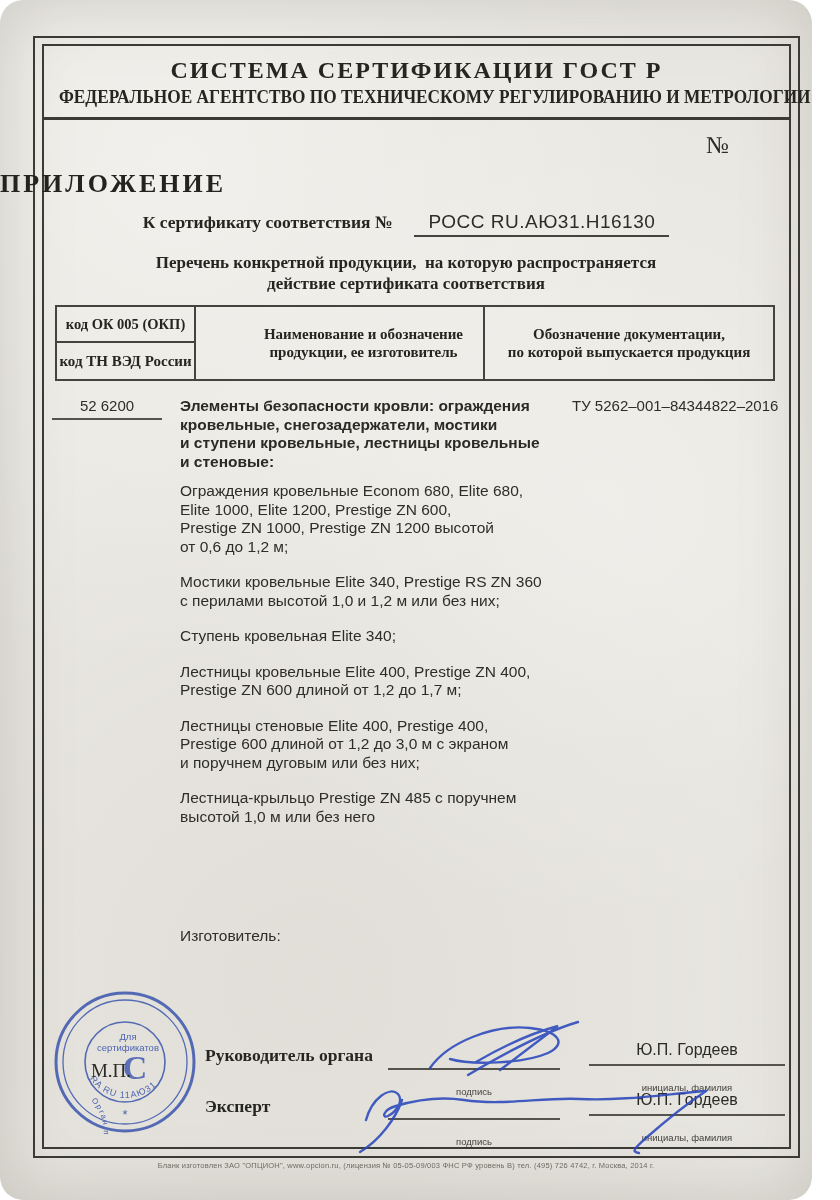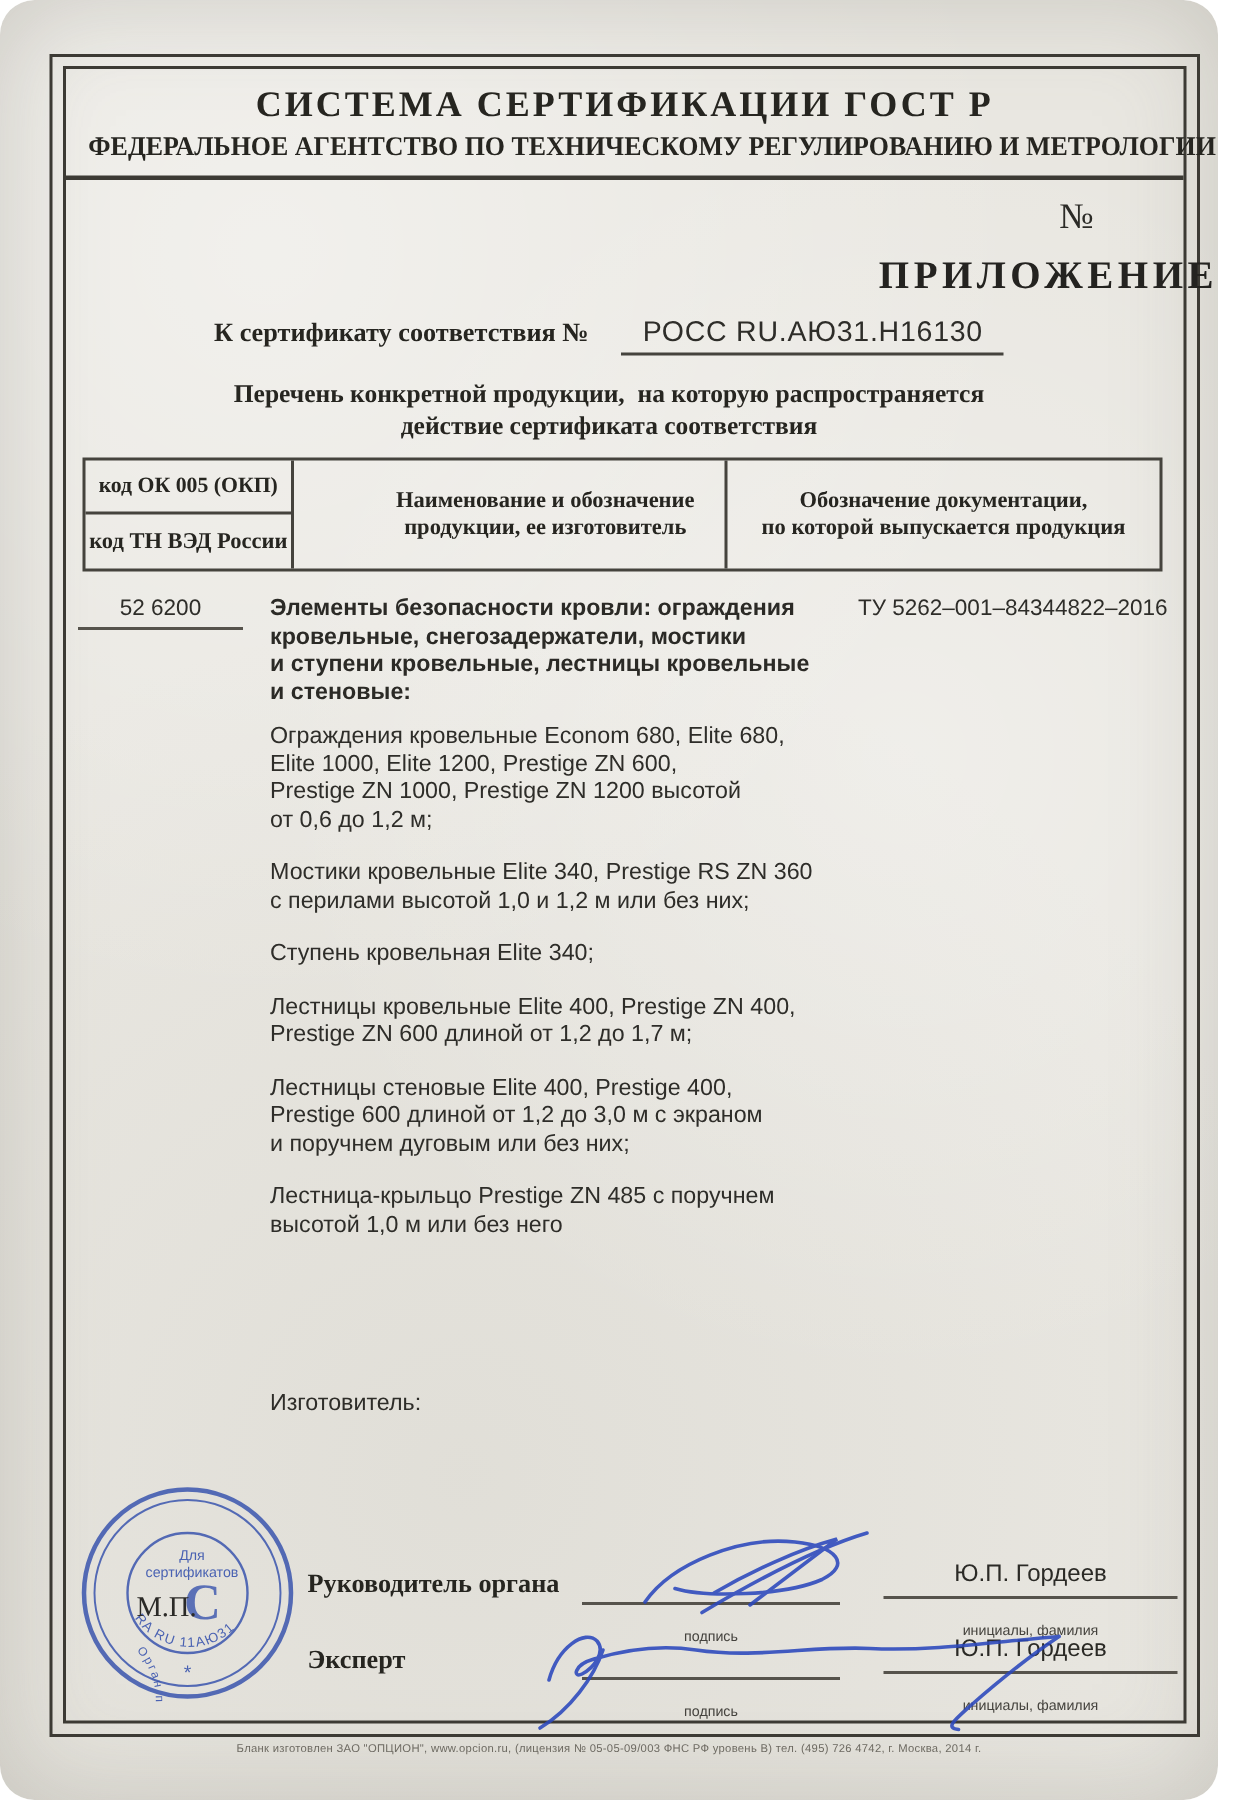--- a/index.html
+++ b/index.html
@@ -16,21 +16,21 @@
     border-radius:23px;
   }
   .frame-outer{position:absolute; left:33px; top:36px; width:763px; height:1118px; border:2px solid #3c3a34;}
   .frame-inner{position:absolute; left:7px; top:6px; right:7px; bottom:7px; border:2px solid #3c3a34;}
   .hdr-box{position:absolute; left:0; top:0; right:0; height:71px; border-bottom:3px solid #3c3a34; text-align:center;}
   .hdr-title{margin-top:11px; font-family:"Liberation Serif", serif; font-weight:bold; font-size:24px; letter-spacing:2px; color:#262520; white-space:nowrap;}
   .hdr-sub{margin-top:3px; font-family:"Liberation Serif", serif; font-weight:bold; font-size:18px; letter-spacing:0; color:#262520; white-space:nowrap; transform:scaleX(.96); transform-origin:50% 50%;}
   .blank-no{position:absolute; top:132px; right:83px; display:flex; align-items:baseline; gap:8px;}
   .blank-no .nosign{font-family:"Liberation Serif", serif; font-size:24px; color:#2c2b27;}
   .blank-no .noval{font-family:"DejaVu Sans Mono", monospace; font-size:28px; letter-spacing:3px; color:#c5342e;}
-  .doc-title{position:absolute; top:169px; left:0; width:100%; text-align:right;
+  .doc-title{position:absolute; top:169px; left:0; width:100%; text-align:left;
     font-family:"Liberation Serif", serif; font-weight:bold; font-size:26px; letter-spacing:3px; color:#242320;}
   .cert-line{position:absolute; top:211px; left:0; width:100%; display:flex; justify-content:center; align-items:baseline; gap:22px;}
   .cert-line .lbl{font-family:"Liberation Serif", serif; font-weight:bold; font-size:17.5px; color:#262520;}
   .cert-line .num{font-size:19px; letter-spacing:.5px; color:#2e2d29; border-bottom:2px solid #45433d; padding:0 14px 2px 14px;}
   .subhead{position:absolute; top:252px; left:0; width:100%; text-align:center; white-space:pre-wrap;
     font-family:"Liberation Serif", serif; font-weight:bold; font-size:17px; line-height:21px; color:#262520;}
   .tbl{position:absolute; left:55px; top:305px; width:720px; height:76px; border:2px solid #45433d;
     display:grid; grid-template-columns:139px 289px 1fr; box-sizing:border-box;}
   .tbl .c{font-family:"Liberation Serif", serif; font-weight:bold; font-size:15px; line-height:18px; color:#262520;
     display:flex; align-items:center; justify-content:center; text-align:center; white-space:pre-wrap;}

